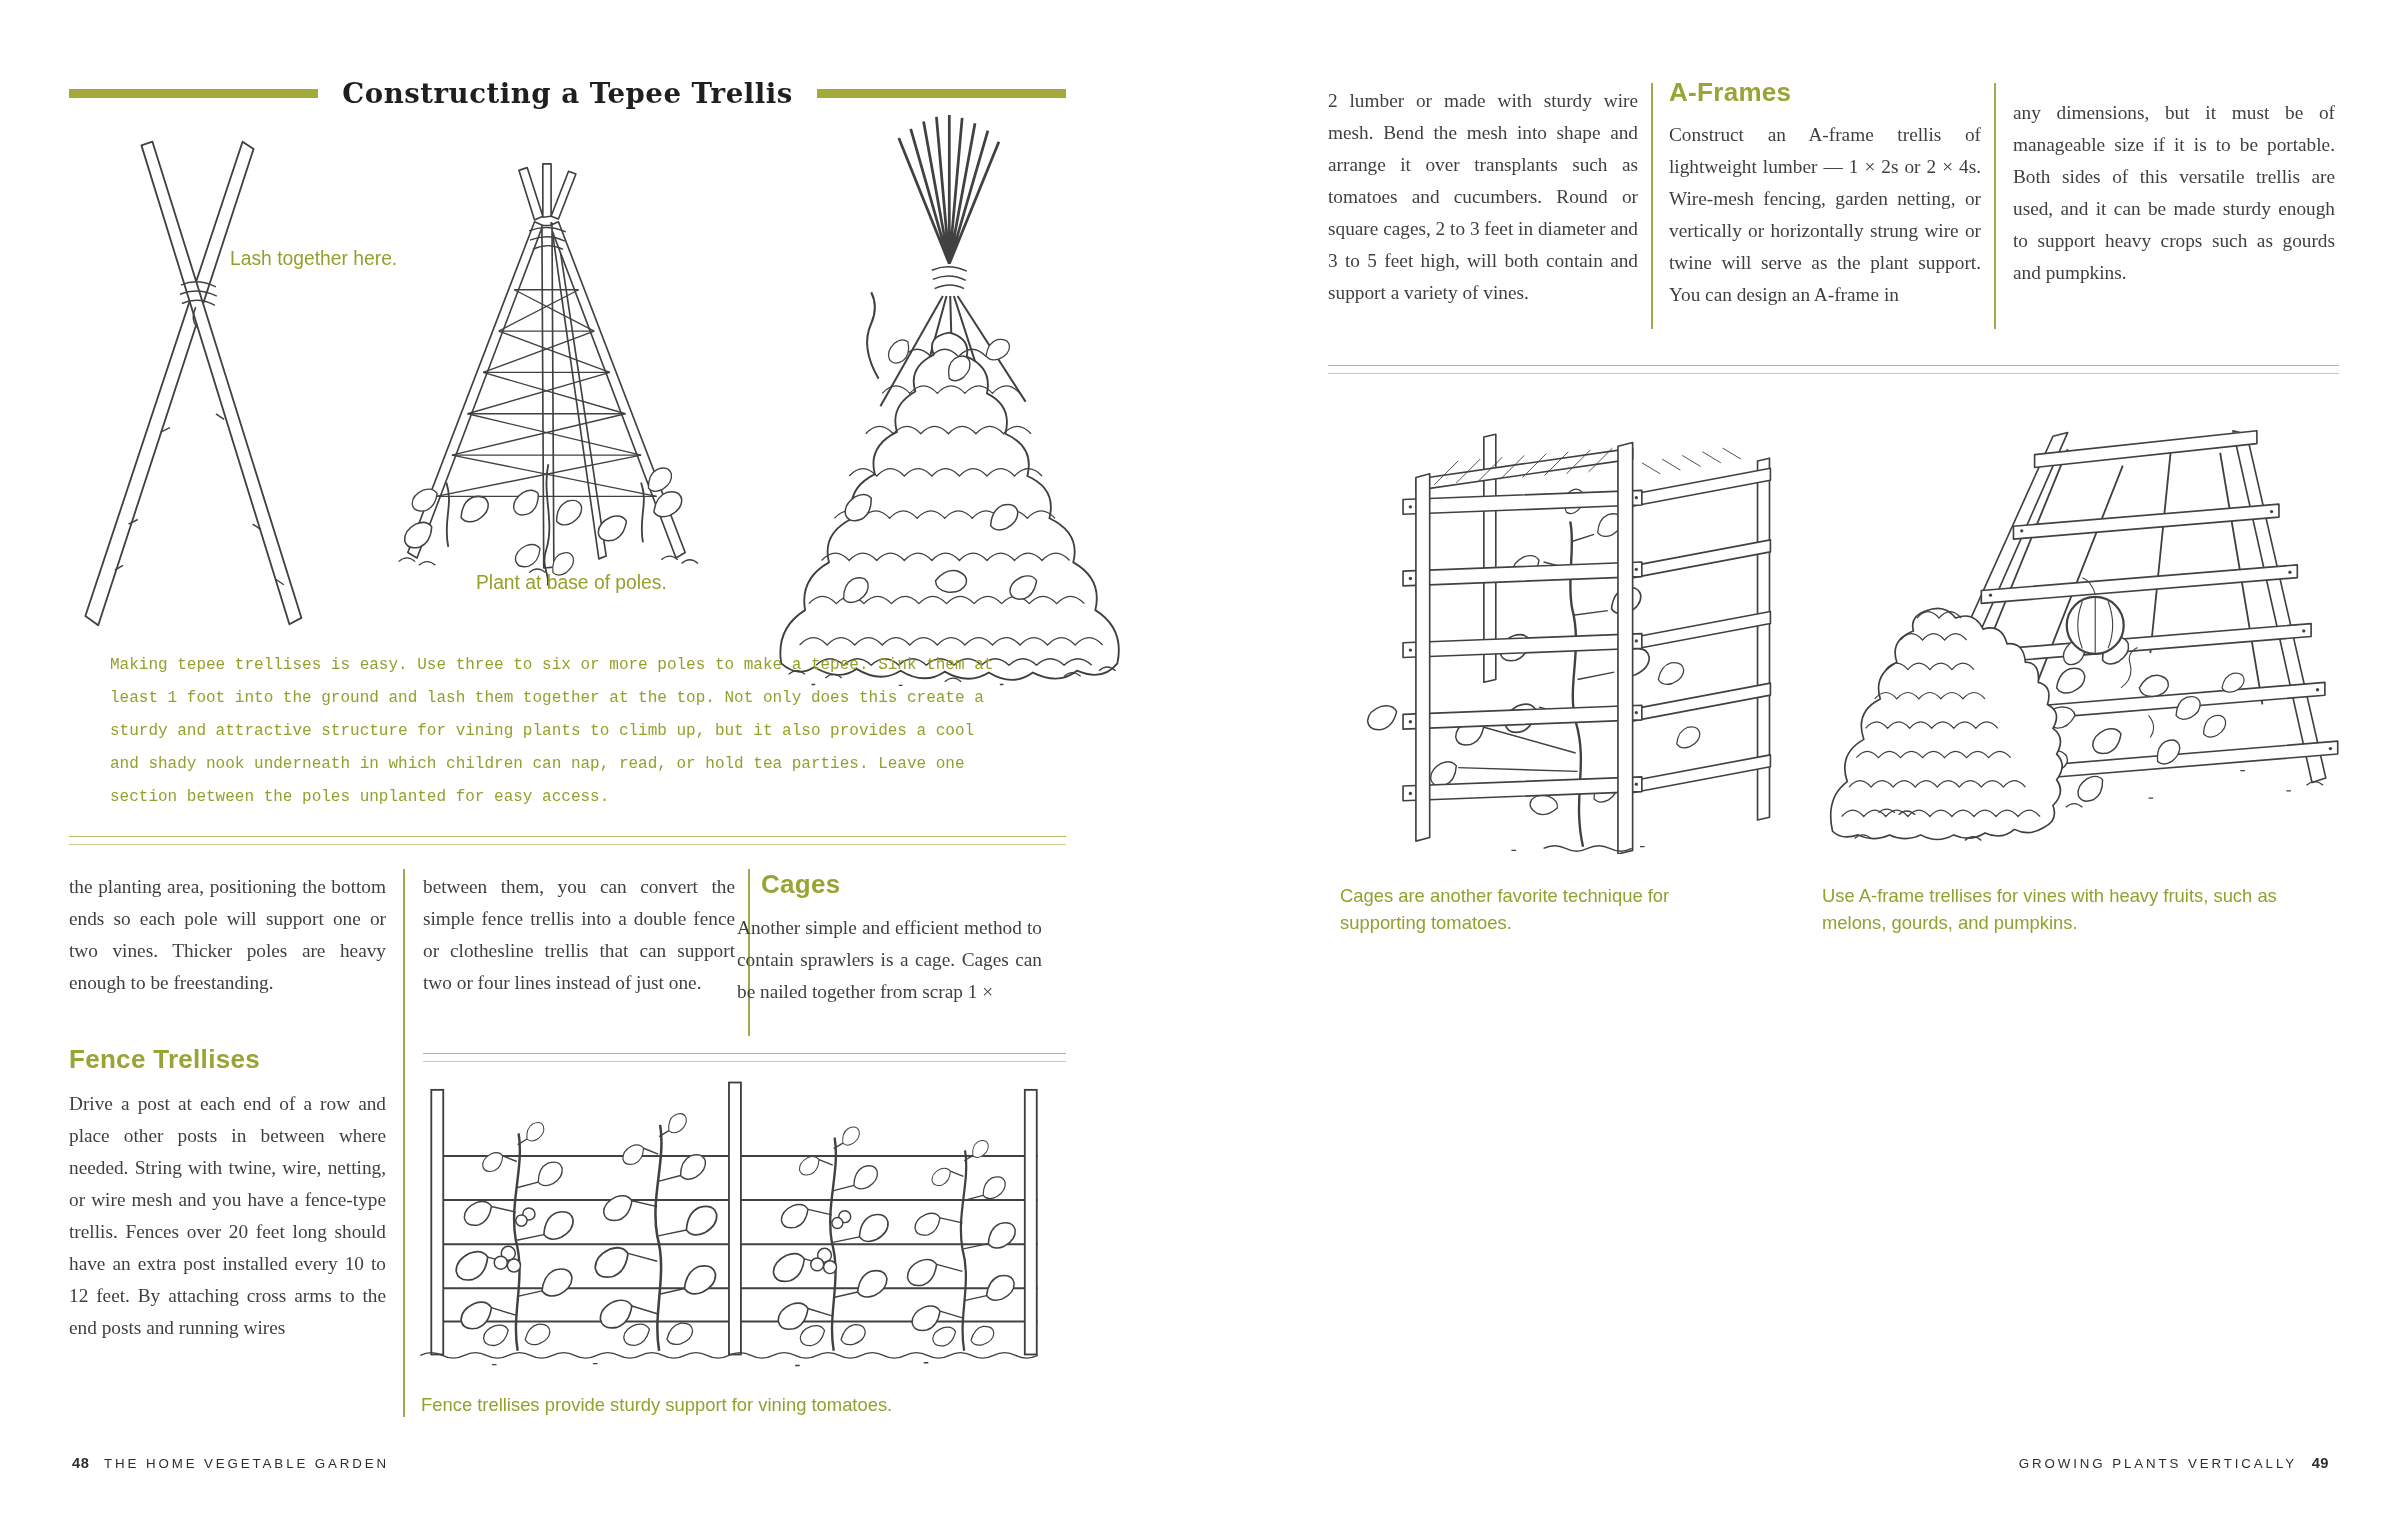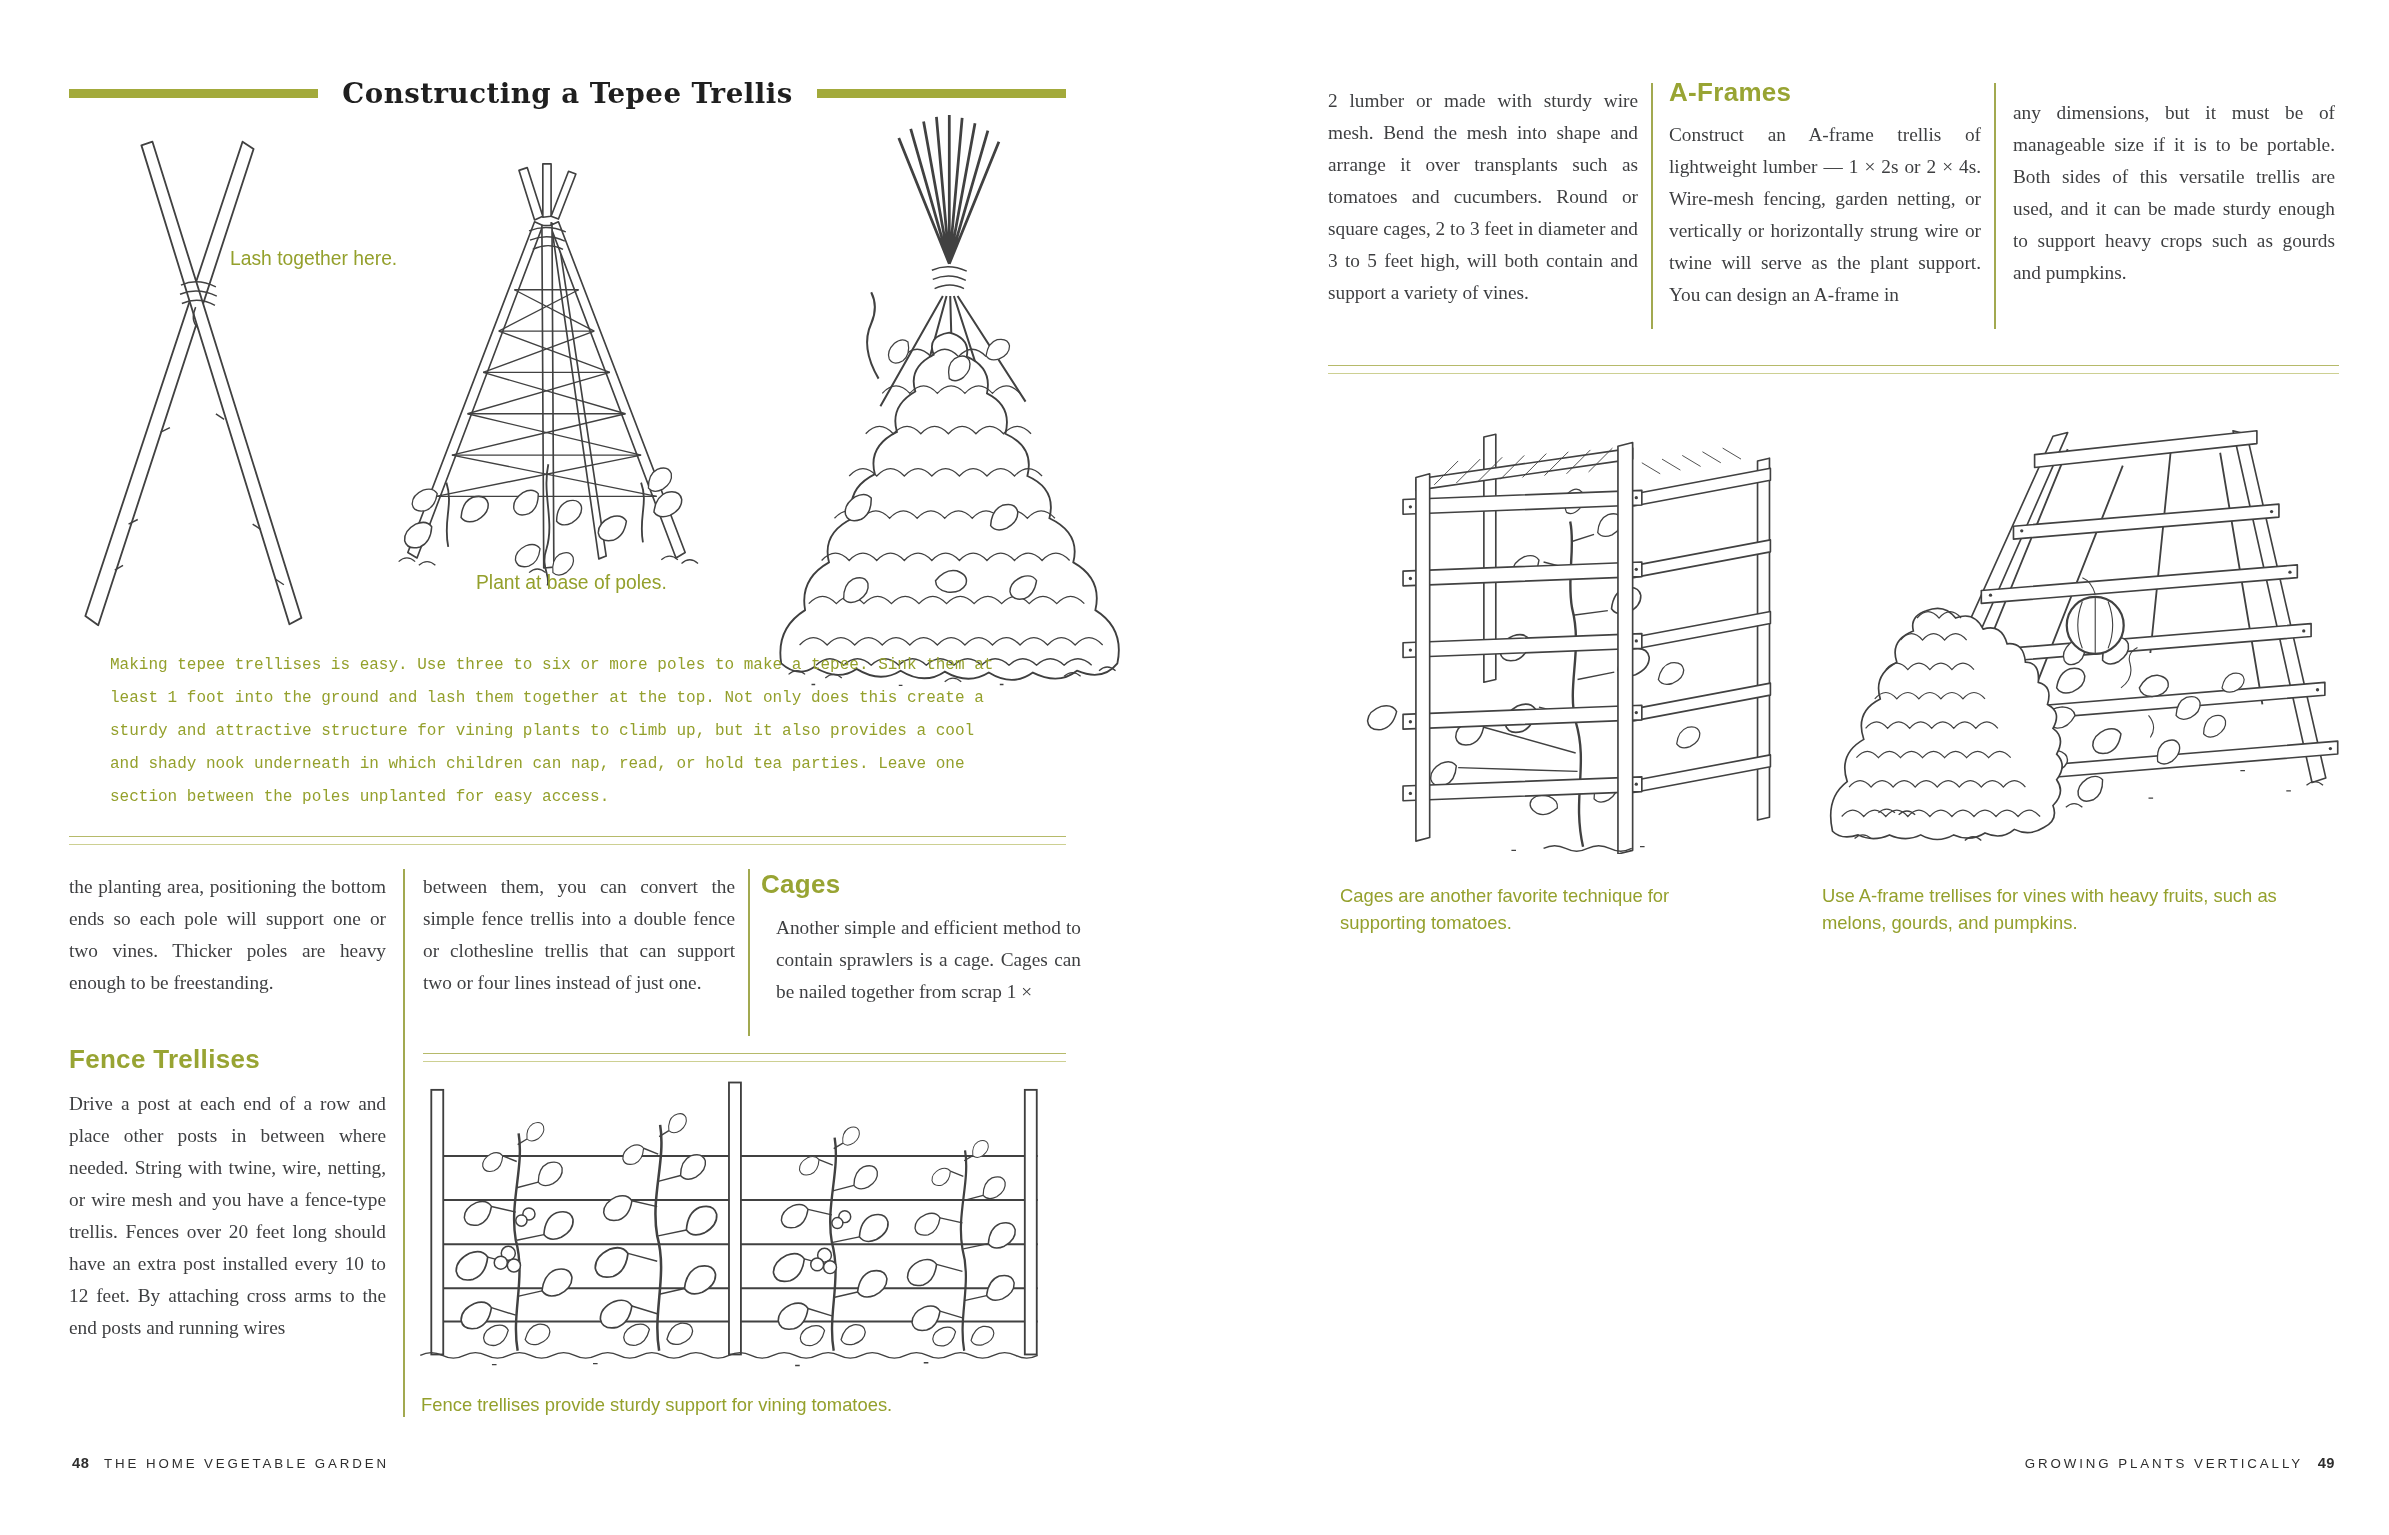--- a/index.html
+++ b/index.html
@@ -18,21 +18,21 @@
   .caption{font-size:18.4px;line-height:27px;margin-top:12px;}
   
   .bodycol{font-size:19.3px;line-height:32px;text-align:justify;color:#3e3f41;}
   .subhead{font-family:Liberation Sans, sans-serif;font-weight:700;font-size:26px;color:#98a433;letter-spacing:0.3px;}
   
   .dbl-rule{height:7.4px;border-top:1.5px solid #b6ba6a;border-bottom:1.5px solid #cdd092;}
   .v-rule{width:1.8px;background:#a2a950;}
   
   .folio{font-family:"Liberation Sans", sans-serif;font-size:13.3px;letter-spacing:2.9px;color:#2e2e2e;}
   .folio b{font-size:14.7px;letter-spacing:0.5px;margin-right:14.7px;}
-  .folio-r b{margin-right:4px;margin-left:14.7px;}
+  .folio-r b{margin-right:10px;margin-left:14.7px;}
   svg{display:block;}
   .ink{stroke:#414141;fill:none;}
 </style>
 </head>
 <body>
 
 <svg width="0" height="0" style="position:absolute" aria-hidden="true">
   <defs>
     <path id="lf" d="M0,0 Q3,-9 10,-10 Q18,-10 18,-4 Q17,2 9,4 Q2,5 0,0 Z"></path>
     <g id="tomplant">
@@ -168,21 +168,21 @@
   <div class="abs subhead" style="left:69px;top:1044px;">Fence Trellises</div>
   <div class="abs bodycol" style="left:69px;top:1088px;width:317px;">Drive a post at each end of a row and place other posts in between where needed. String with twine, wire, netting, or wire mesh and you have a fence-type trellis. Fences over 20 feet long should have an extra post installed every 10 to 12 feet. By attaching cross arms to the end posts and running wires</div>
 
   <div class="abs v-rule" style="left:403px;top:869px;height:548px;"></div>
 
   <div class="abs bodycol" style="left:423px;top:871px;width:312px;">between them, you can convert the simple fence trellis into a double fence or clothesline trellis that can support two or four lines instead of just one.</div>
 
   <div class="abs v-rule" style="left:748px;top:869px;height:167px;"></div>
 
   <div class="abs subhead" style="left:761px;top:869px;">Cages</div>
-  <div class="abs bodycol" style="left:776px;top:912px;width:305px;">Another simple and efficient method to contain sprawlers is a cage. Cages can be nailed together from scrap 1 ×</div>
+  <div class="abs bodycol" style="left:737px;top:912px;width:305px;">Another simple and efficient method to contain sprawlers is a cage. Cages can be nailed together from scrap 1 ×</div>
 
   <div class="abs dbl-rule" style="left:423px;top:1053px;width:643px;"></div>
 
   <svg class="abs" style="left:409px;top:1077px;" width="662" height="294" viewBox="0 0 720 320">
     <g class="ink" stroke-width="2.2">
       <path d="M30,86 L684,86 M30,134 L684,134 M30,182 L684,182 M30,230 L684,230 M30,266 L684,266"></path>
     </g>
     <g stroke="#3f3f3f" stroke-width="2" fill="#ffffff">
       <rect x="24" y="14" width="13" height="288"></rect>
       <rect x="348" y="6" width="13" height="296"></rect>

